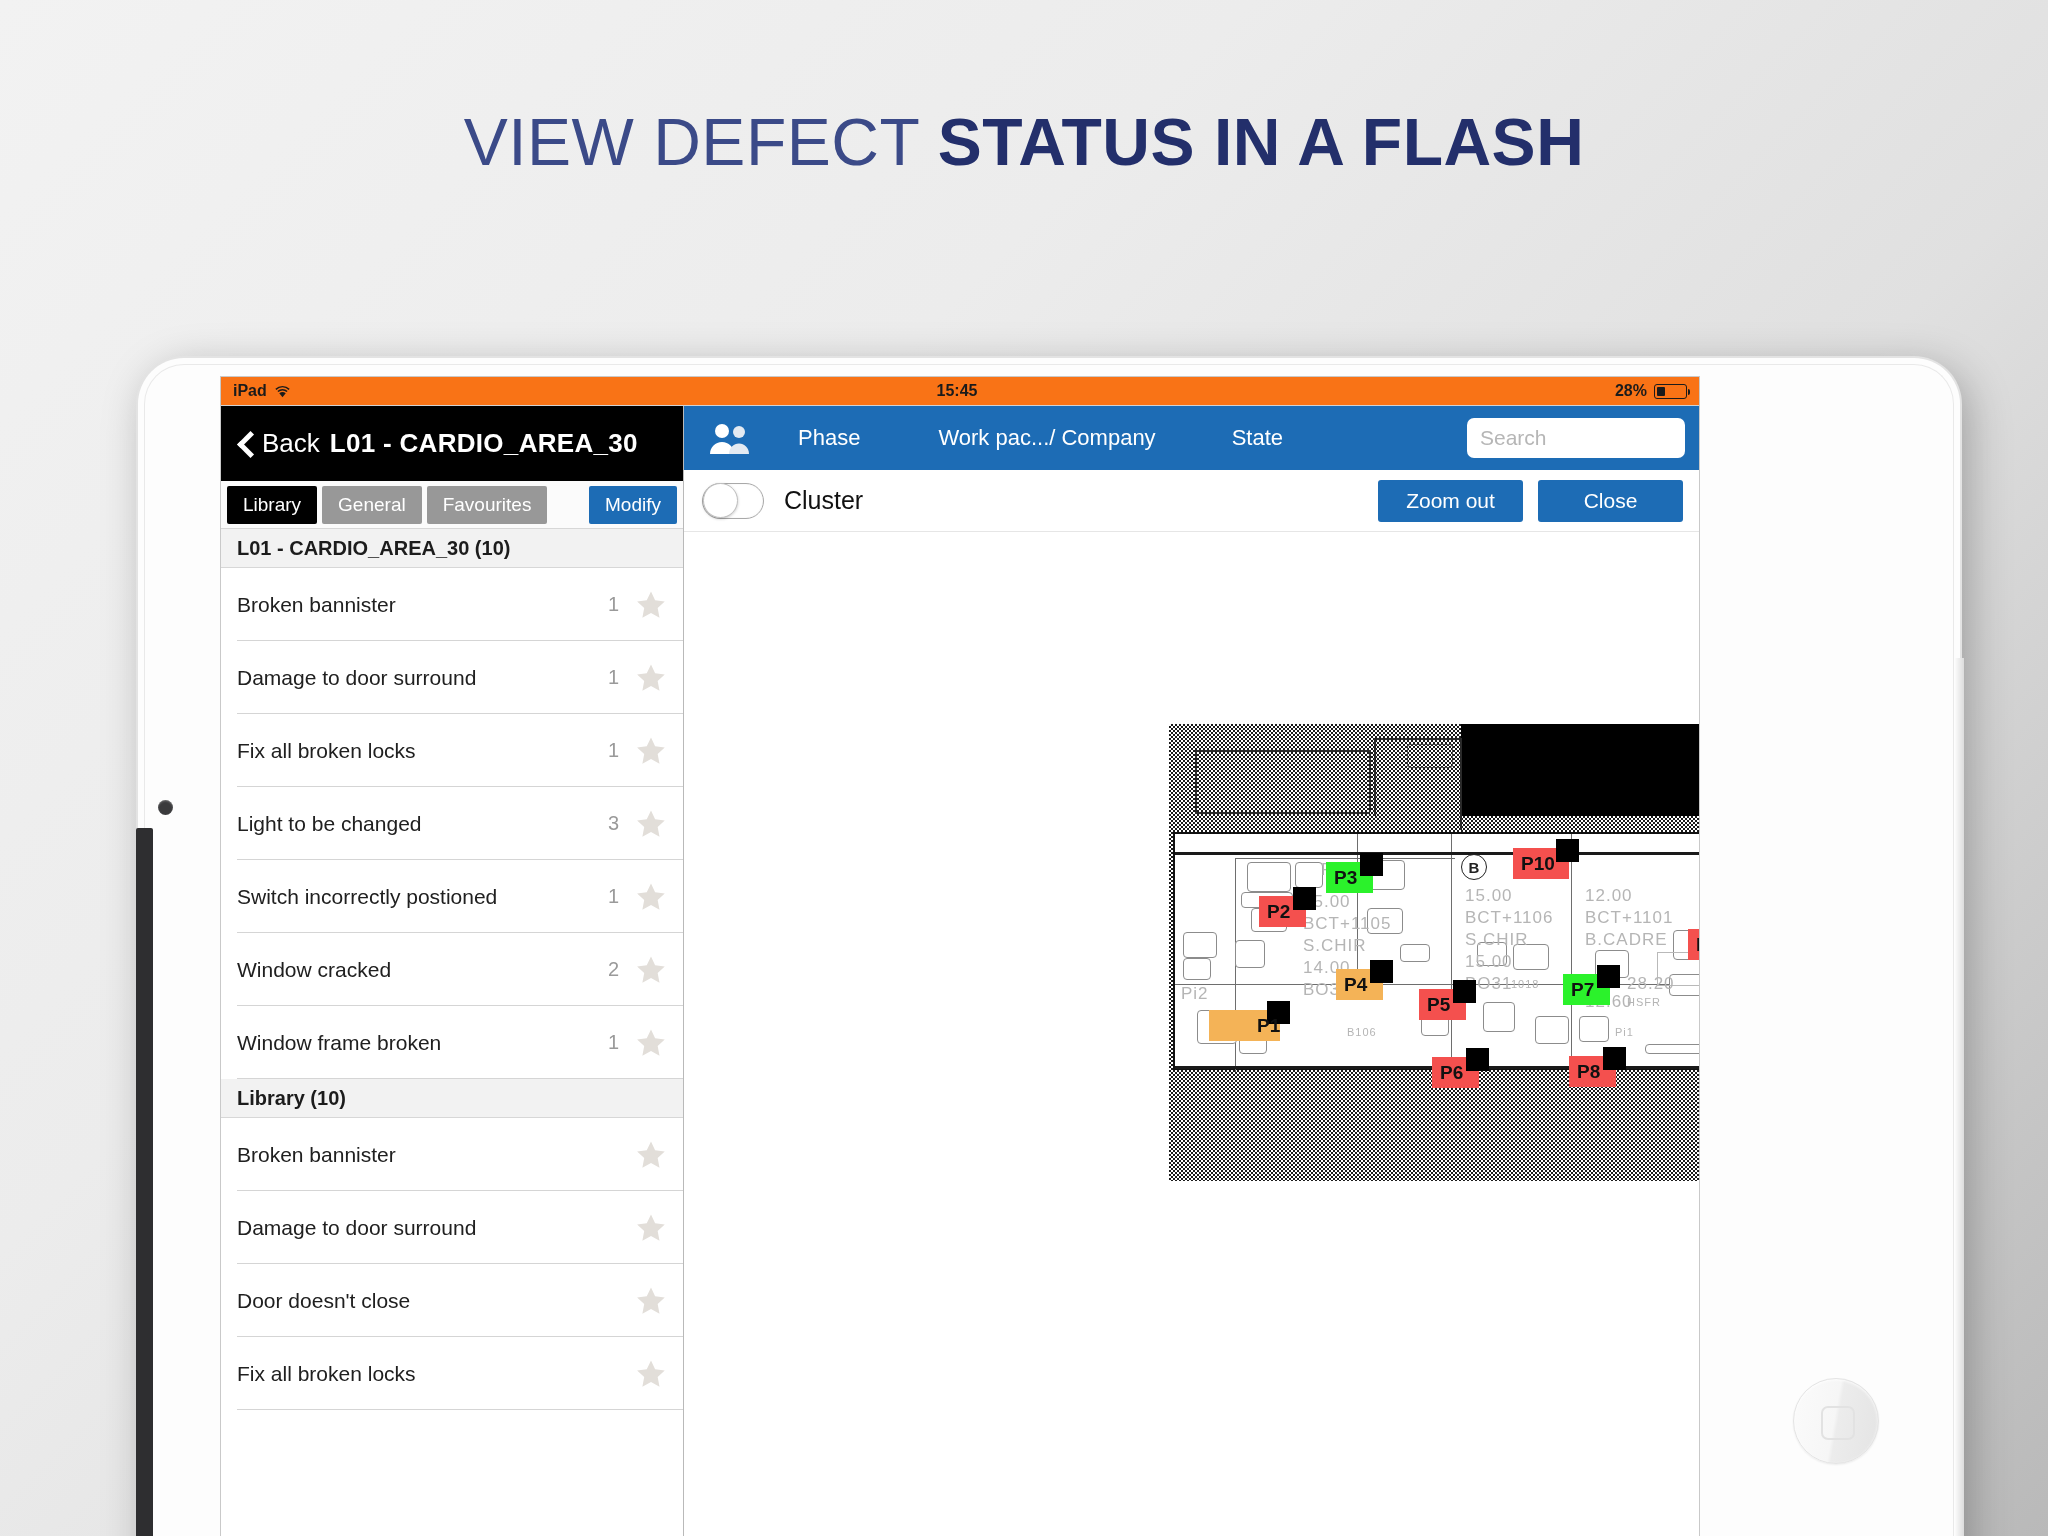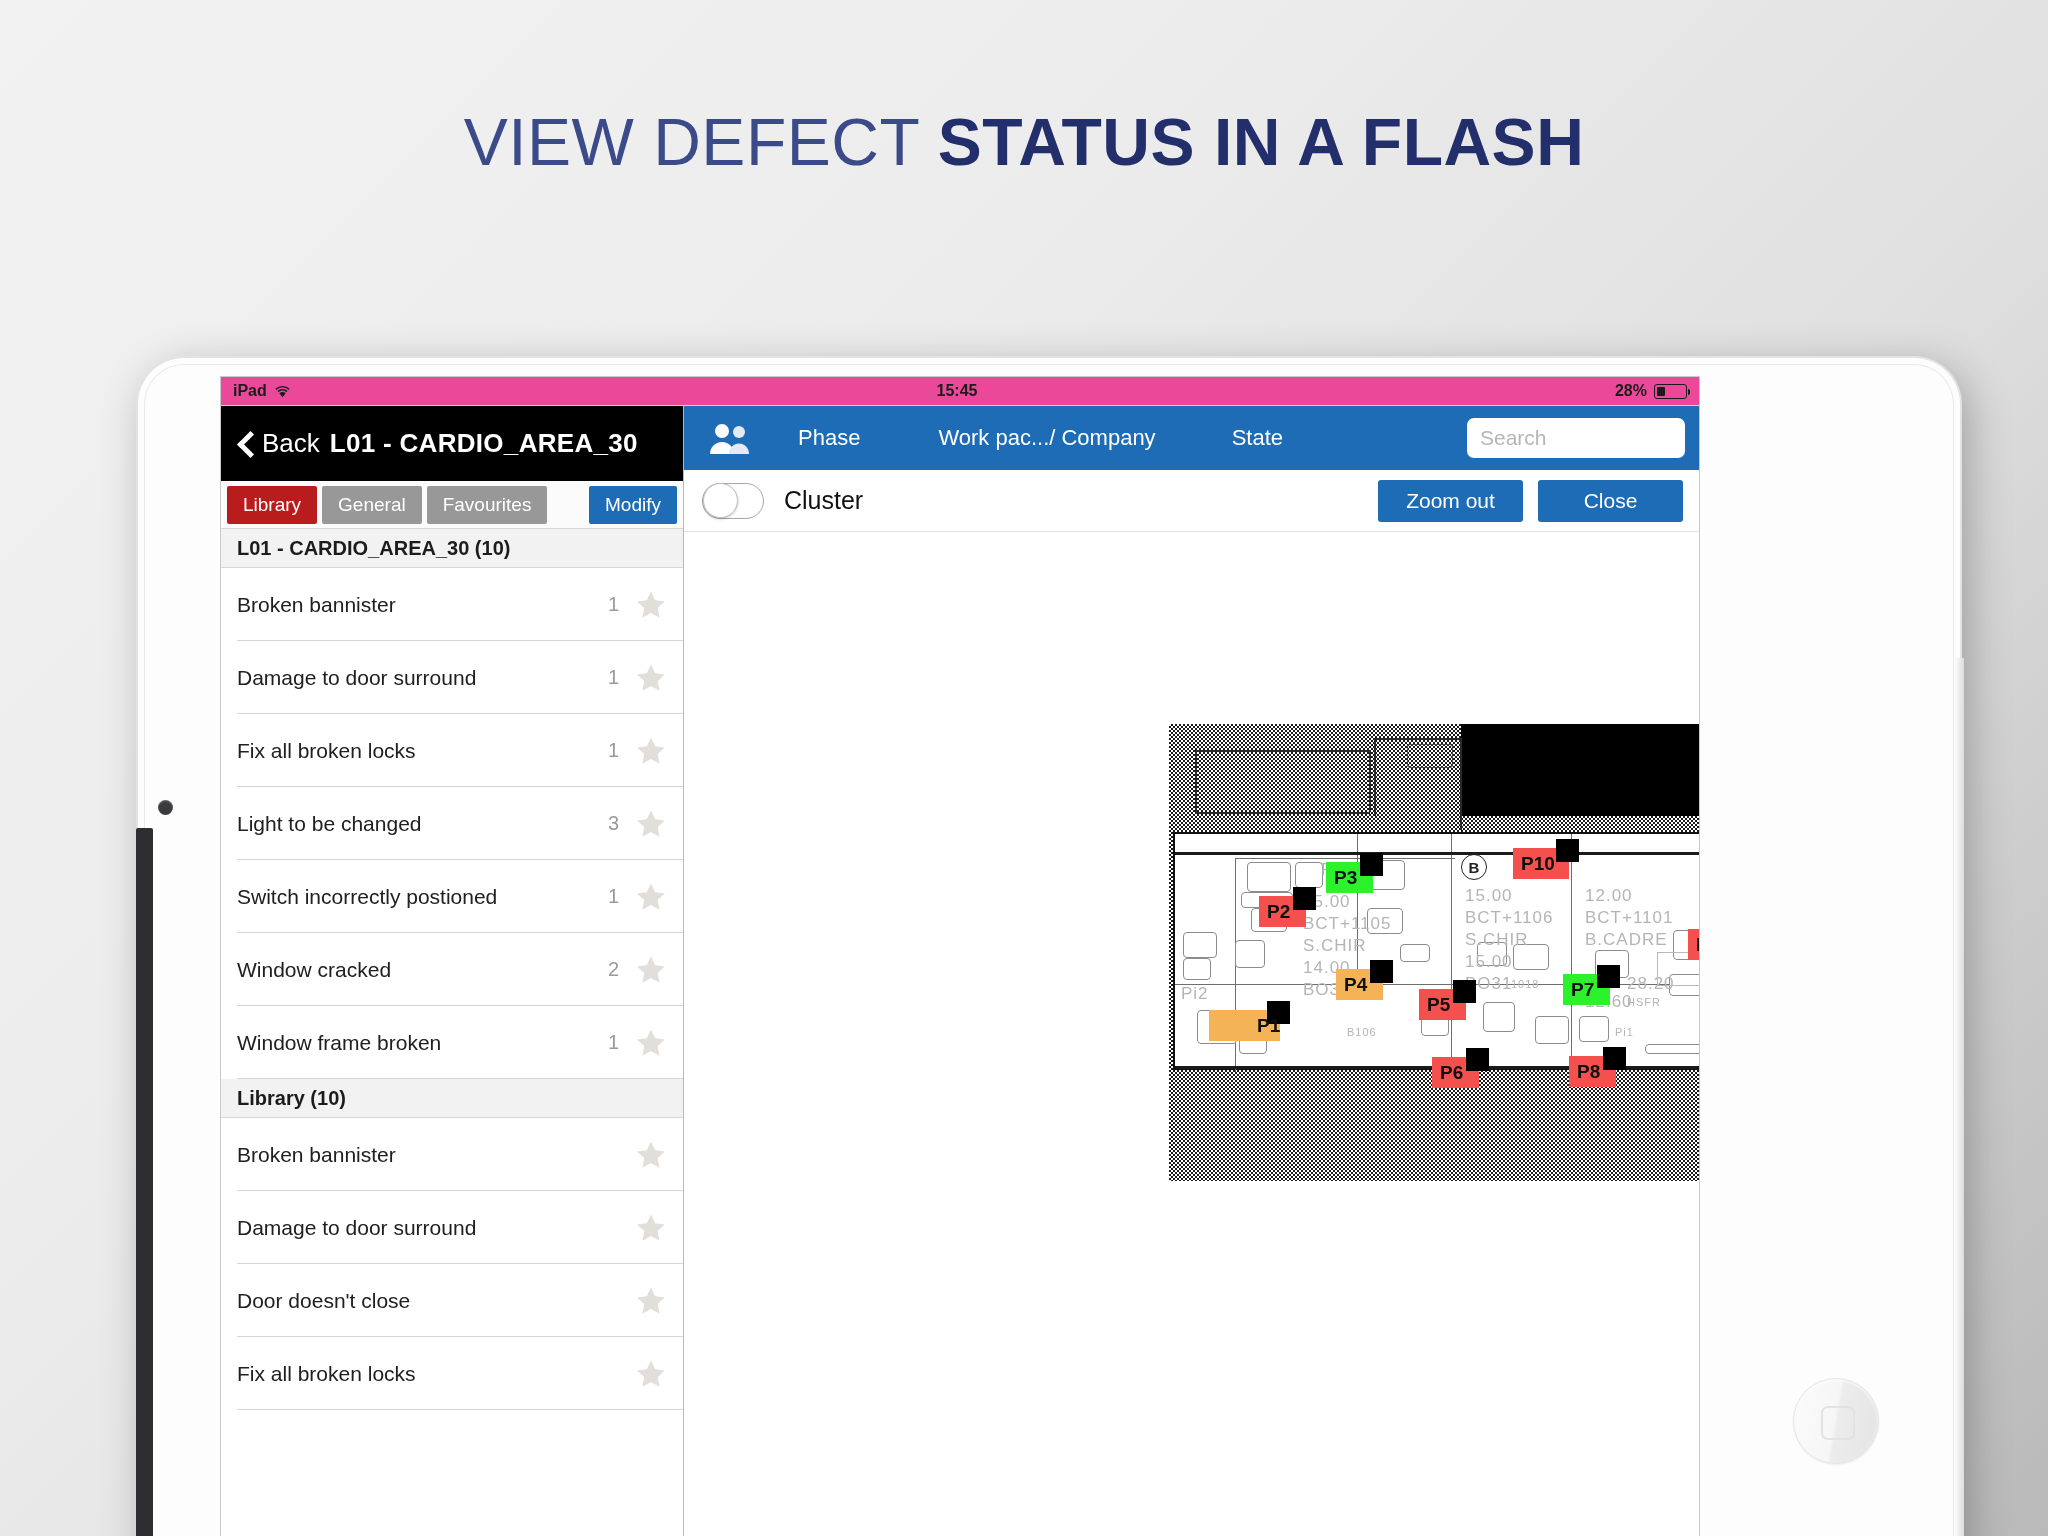--- a/index.html
+++ b/index.html
@@ -65,21 +65,21 @@
   
   .screen{
     position:absolute; left:82px; top:18px;
     width:1480px; height:1222px;
     background:#ffffff; overflow:hidden;
     border:1px solid #c9c9c9; border-bottom:none;
   }
 
   
   .statusbar{
-    height:29px; background:#ec4899;
+    height:29px; background:#f97316;
     display:flex; align-items:center;
     font-size:16px; color:#1b1b1b; font-weight:600;
     border-bottom:1px solid #d2d2d2;
     position:relative;
   }
   .sb-left{ padding-left:12px; display:flex; align-items:center; gap:7px; }
   .sb-center{ position:absolute; left:0; right:6px; text-align:center; }
   .sb-right{ margin-left:auto; padding-right:12px; display:flex; align-items:center; gap:7px; }
   .wifi-ico{ width:17px; height:13px; display:block; }
   .battery{
@@ -116,21 +116,21 @@
 
   
   .seg-row{
     height:48px; background:#fbfbfb; border-bottom:1px solid #d7d7d7;
     display:flex; align-items:center; padding:0 6px; gap:5px;
   }
   .seg{
     height:38px; display:flex; align-items:center; justify-content:center;
     padding:0 16px; font-size:19px; color:#fff; border-radius:2px; white-space:nowrap;
   }
-  .seg.on{ background:#b91c1c; }
+  .seg.on{ background:#000000; }
   .seg.off{ background:#989898; }
   .seg.modify{ background:#1d6cb5; margin-left:auto; }
 
   .group-head{
     height:39px; background:#f2f2f2; border-bottom:1px solid #d7d7d7;
     display:flex; align-items:center; padding-left:16px;
     font-size:20px; font-weight:700; color:#1c1c1c;
   }
   .list{ flex:1; overflow:hidden; background:#fff; }
   .list-item{

